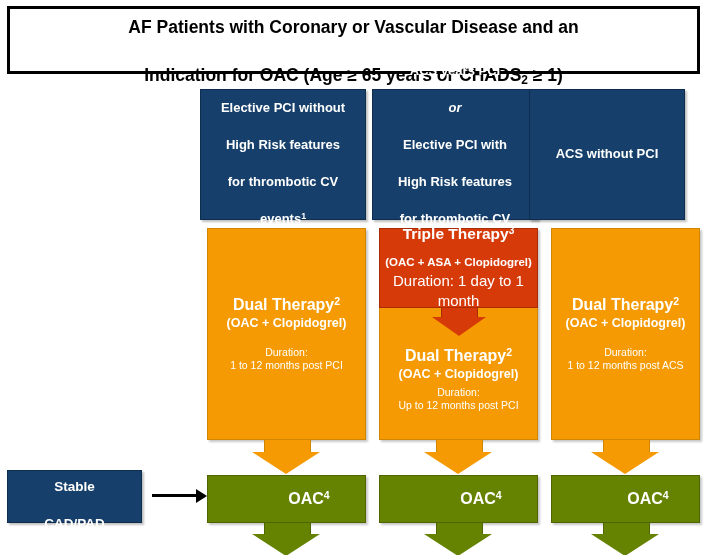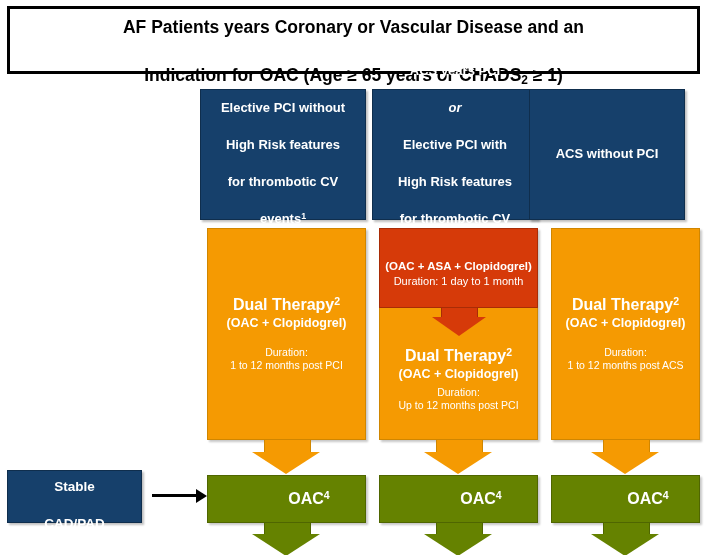--- a/index.html
+++ b/index.html
@@ -115,21 +115,21 @@
     font-weight: normal;
     line-height: 1.3;
     white-space: pre-line;
   }
   .gap-lg { height: 14px; }
   .gap-sm { height: 3px; }
 
   .red-title { font-size: 15.5px; font-weight: bold; line-height: 1.2; }
   .red-title sup { font-size: 0.66em; vertical-align: 0.45em; }
   .red-sub { font-size: 11.5px; font-weight: bold; line-height: 1.35; margin-top: 12px; }
-  .red-dur { font-size: 11px; font-weight: normal; line-height: 1.35; }
+  .red-dur { font-size: 15px; font-weight: normal; line-height: 1.35; }
 
   .green-label { font-size: 16px; font-weight: bold; line-height: 1.1; }
   .green-label sup { font-size: 0.66em; vertical-align: 0.45em; }
 
   .stable-label {
     font-size: 13.5px;
     font-weight: bold;
     line-height: 1.35;
     white-space: pre-line;
   }
@@ -145,21 +145,21 @@
     border-top: 7px solid transparent;
     border-bottom: 7px solid transparent;
     border-left: 11px solid #000000;
   }
 </style>
 </head>
 <body>
 
 <div id="title-box">
   <div id="title-text">
-    <span>AF Patients years Coronary or Vascular Disease and an</span><br>
+    <span>AF Patients with Coronary or Vascular Disease and an</span><br>
     <span>Indication for OAC (Age ≥ 65 years or CHADS</span><sub>2</sub><span> ≥ 1)</span>
   </div>
 </div>
 
 <div class="node blue-box" style="left:200px; top:89px; width:166px; height:131px;">
   <div class="label">
     <span>Elective PCI without</span><br>
     <span>High Risk features</span><br>
     <span>for thrombotic CV</span><br>
     <span>events</span><sup>1</sup>
@@ -202,20 +202,23 @@
   <div class="therapy-title">
     <span>Dual Therapy</span><sup>2</sup>
   </div>
   <div class="therapy-sub">(OAC + Clopidogrel)</div>
   <div class="gap-sm"></div>
   <div class="therapy-dur">Duration:</div>
   <div class="therapy-dur">Up to 12 months post PCI</div>
 </div>
 
 <div class="node red-box" style="left:379px; top:228px; width:159px; height:80px;">
+  <div class="red-title">
+    <span>Triple Therapy</span><sup>3</sup>
+  </div>
   <div class="red-sub">(OAC + ASA + Clopidogrel)</div>
   <div class="red-dur">Duration: 1 day to 1 month</div>
 </div>
 
 <div class="orange-arrow-tab" style="left:441px; top:308px; width:35px; height:9px; background:#d63a09; border-left-color:#a82c06; border-right-color:#a82c06;"></div>
 <div class="arrow-down" style="left:432px; top:317px; border-left:27px solid transparent; border-right:27px solid transparent; border-top:19px solid #d63a09;"></div>
 
 <div class="orange-arrow-tab" style="left:436px; top:440px; width:45px; height:12px;"></div>
 <div class="arrow-down" style="left:424px; top:452px; border-left:34px solid transparent; border-right:34px solid transparent; border-top:22px solid #f59a02;"></div>
 

